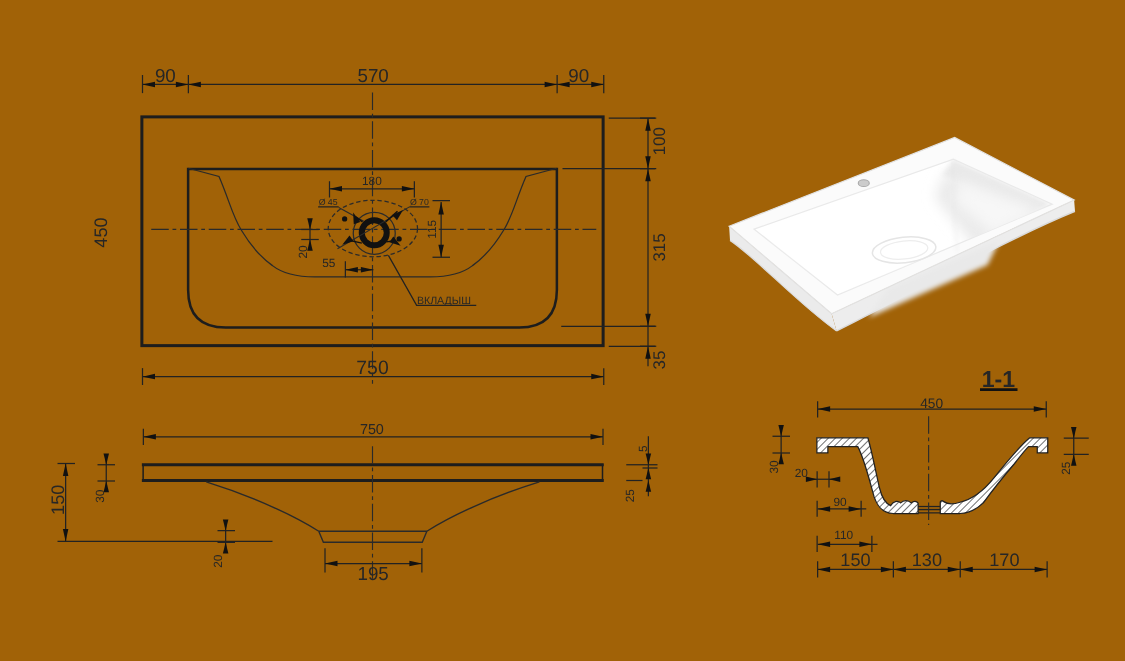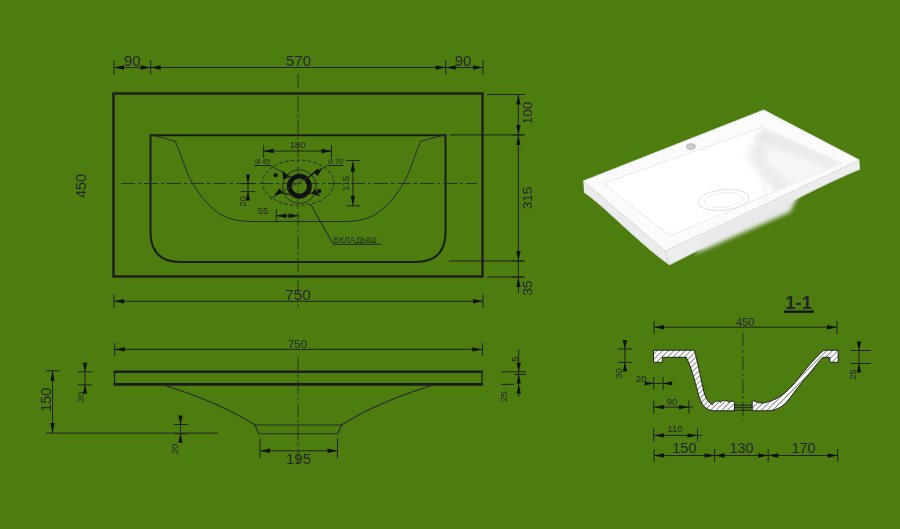--- a/index.html
+++ b/index.html
@@ -1,16 +1,16 @@
 <!DOCTYPE html>
 <html><head>
 <meta charset="utf-8">
 <style>
   html,body{margin:0;padding:0;background:#ffffff;}
-  .wrap{width:900px;height:529px;position:relative;overflow:hidden;background:#4d7c0f;}
+  .wrap{width:900px;height:529px;position:relative;overflow:hidden;background:#a16207;}
   svg{position:absolute;top:0;left:0;}
   text{font-family:"Liberation Sans",sans-serif;fill:#262626;}
 </style>
 </head>
 <body>
 <div class="wrap">
 <svg width="900" height="529" viewBox="0 0 900 529">
 <defs>
 
   <pattern id="hatch" width="4" height="4" patternUnits="userSpaceOnUse" patternTransform="rotate(45)">

